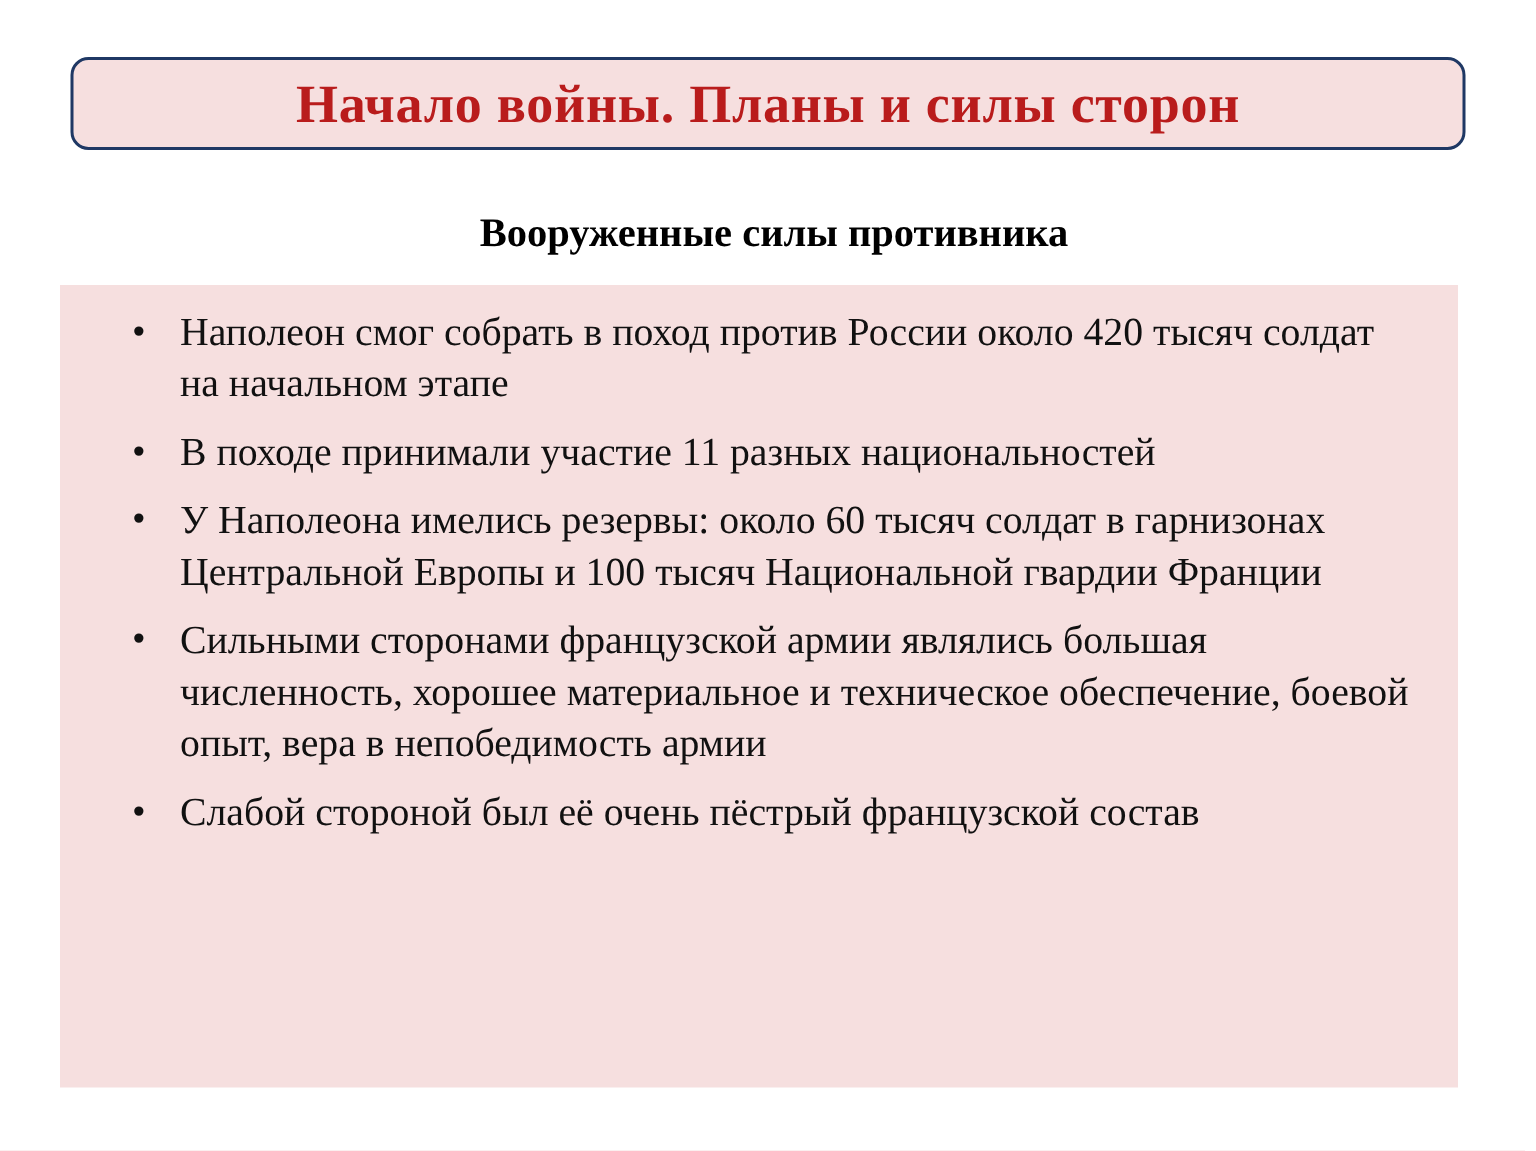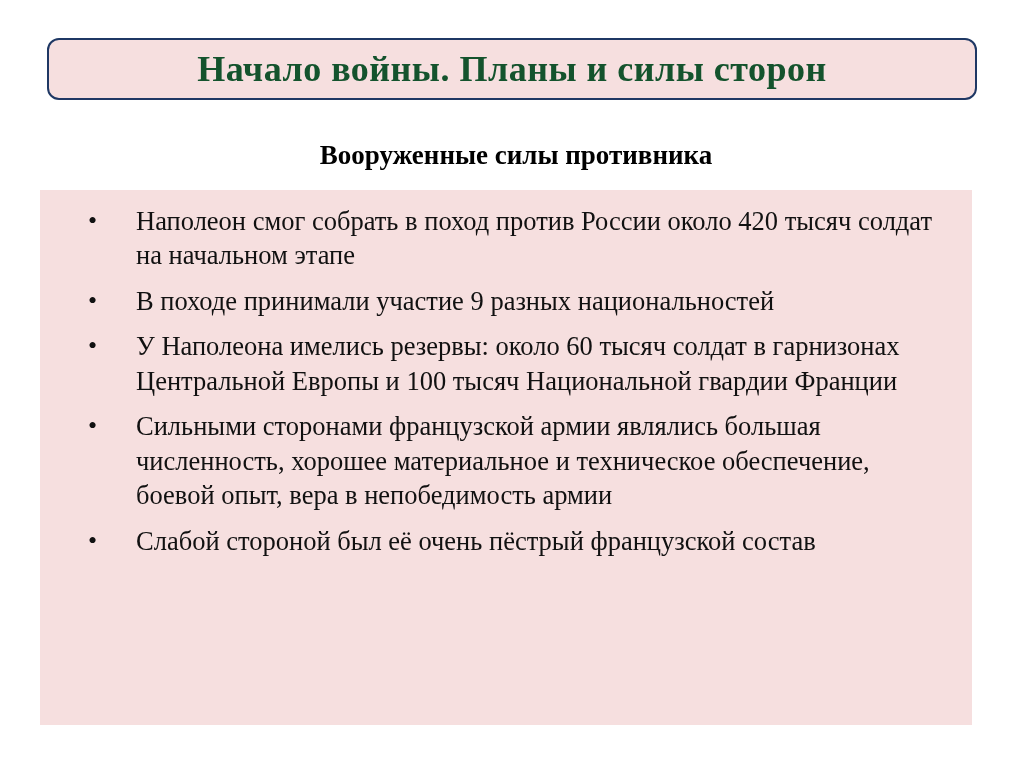--- a/index.html
+++ b/index.html
@@ -30,21 +30,21 @@
     border-radius: 12px;
     box-sizing: border-box;
     display: flex;
     align-items: center;
     justify-content: center;
   }
   .title-text {
     font-family: "Liberation Serif", serif;
     font-weight: bold;
     font-size: 36px;
-    color: #14532d;
+    color: #b91c1c;
     letter-spacing: 0.5px;
     white-space: nowrap;
   }
   .subtitle {
     position: absolute;
     left: 4px;
     top: 140px;
     width: 1024px;
     text-align: center;
     font-family: "Liberation Serif", serif;
@@ -79,21 +79,20 @@
   ul.bullets > li .dot {
     position: absolute;
     left: 22px;
     top: 0;
     font-size: 26px;
     line-height: 1.30;
     color: #111111;
   }
   .bullet-text {
     display: block;
-    margin-left: 16px;
   }
 </style>
 </head>
 <body>
 
 <div class="slide">
 
   <div class="title-box">
     <span class="title-text">Начало войны. Планы и силы сторон</span>
   </div>
@@ -101,21 +100,21 @@
   <div class="subtitle">Вооруженные силы противника</div>
 
   <div class="body-box">
     <ul class="bullets">
       <li>
         <span class="dot">•</span>
         <span class="bullet-text">Наполеон смог собрать в поход против России около 420 тысяч солдат на начальном этапе</span>
       </li>
       <li>
         <span class="dot">•</span>
-        <span class="bullet-text">В походе принимали участие 9 разных национальностей</span>
+        <span class="bullet-text">В походе принимали участие 11 разных национальностей</span>
       </li>
       <li>
         <span class="dot">•</span>
         <span class="bullet-text">У Наполеона имелись резервы: около 60 тысяч солдат в гарнизонах Центральной Европы и 100 тысяч Национальной гвардии Франции</span>
       </li>
       <li>
         <span class="dot">•</span>
         <span class="bullet-text">Сильными сторонами французской армии являлись большая численность, хорошее материальное и техническое обеспечение, боевой опыт, вера в непобедимость армии</span>
       </li>
       <li>

